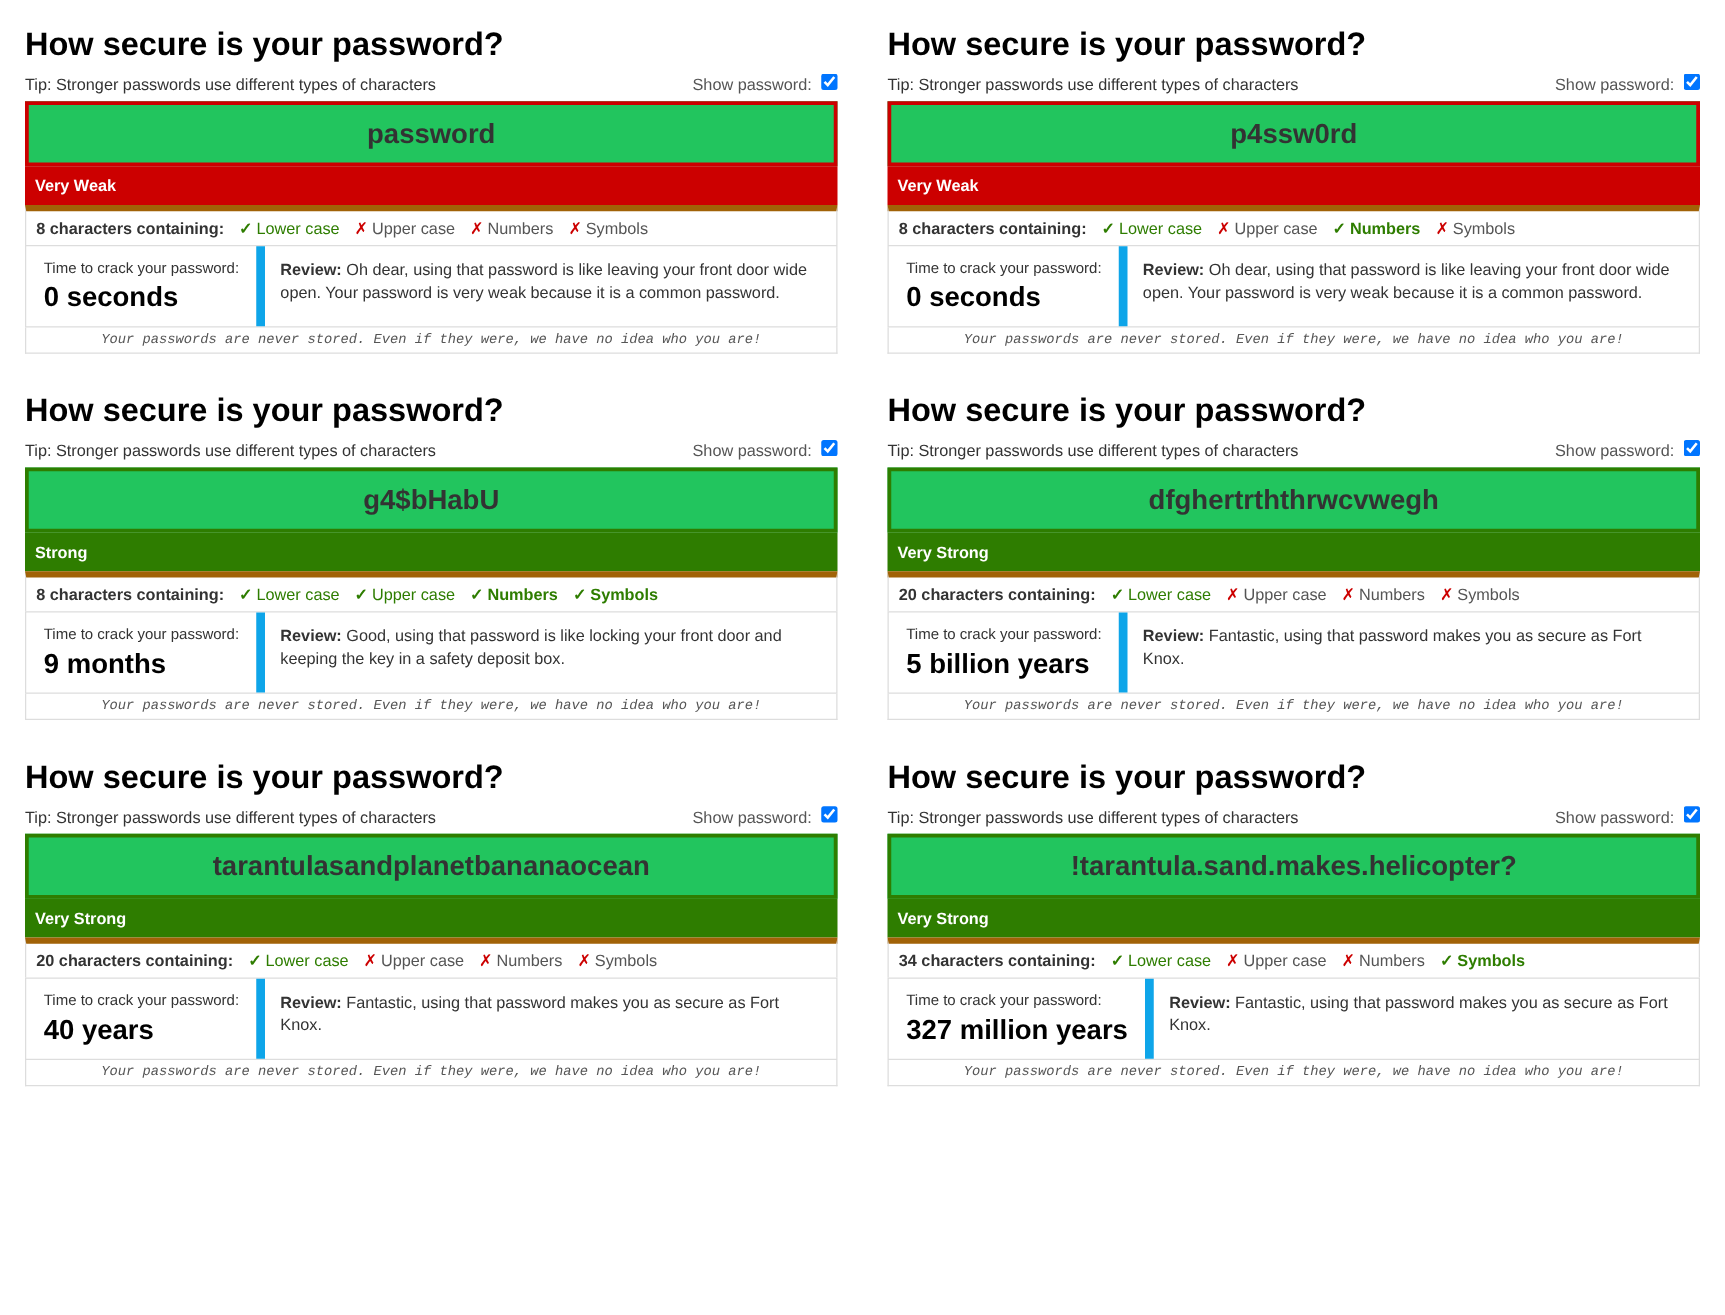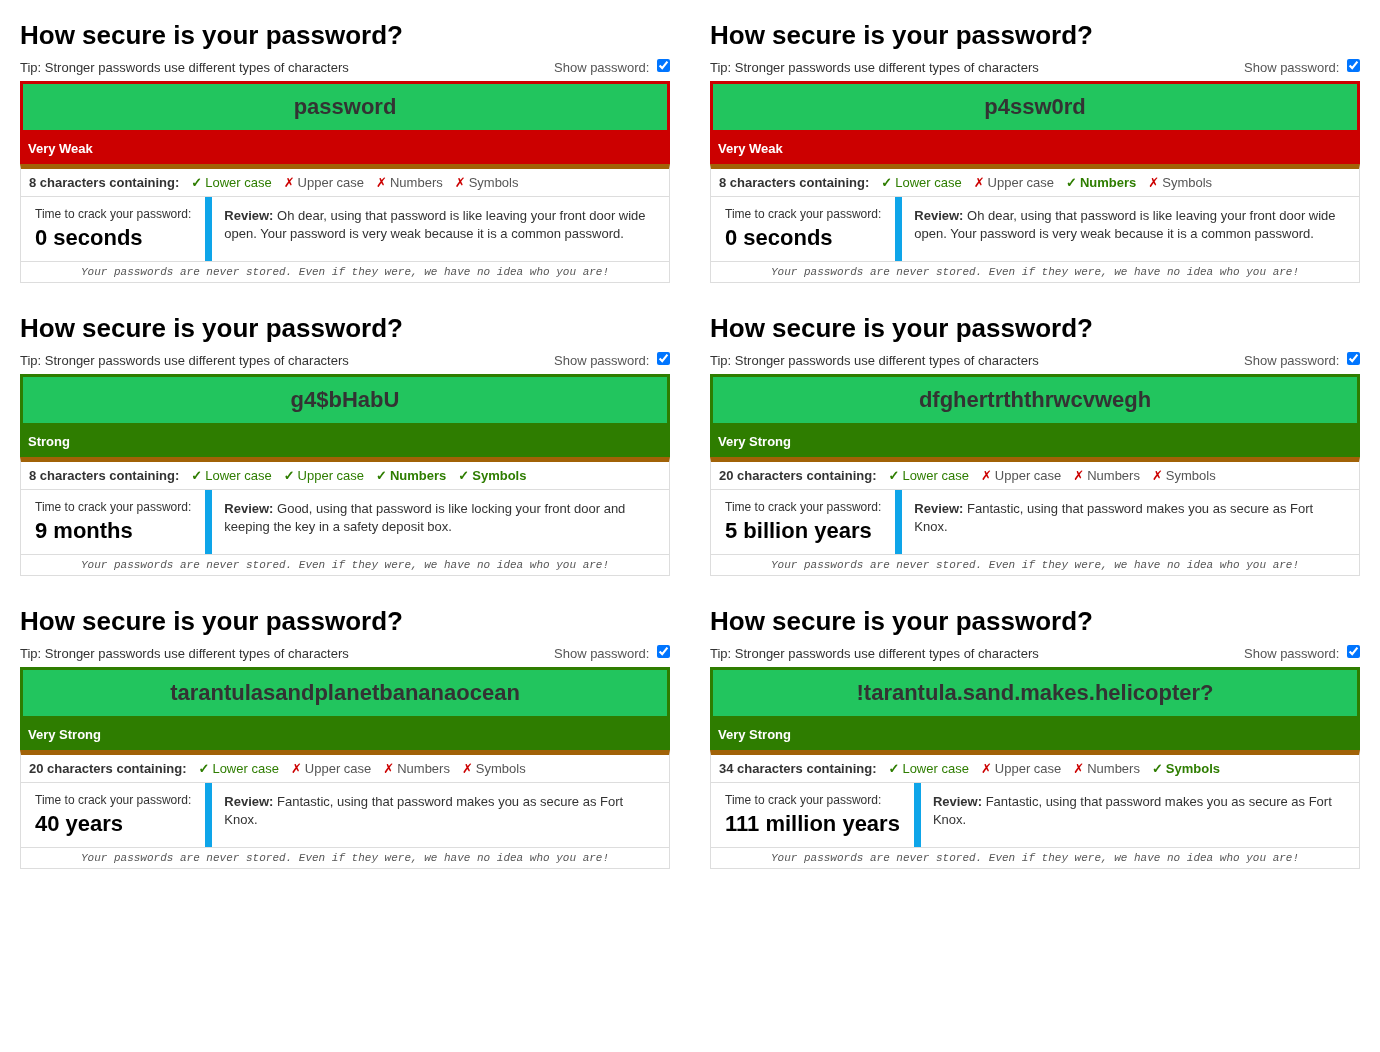--- a/index.html
+++ b/index.html
@@ -340,21 +340,21 @@
         <span class="char-name inactive">Numbers</span>
       </span>
       <span class="char-item">
         <span class="check">✓</span>
         <span class="char-name symbols-active">Symbols</span>
       </span>
     </div>
     <div class="detail-box">
       <div class="time-section">
         <div class="time-label">Time to crack your password:</div>
-        <div class="time-value">111 million years</div>
+        <div class="time-value">327 million years</div>
       </div>
       <div class="review-section">
         <strong>Review:</strong> Fantastic, using that password makes you as secure as Fort Knox.
       </div>
     </div>
     <div class="privacy-note">Your passwords are never stored. Even if they were, we have no idea who you are!</div>
   </div>
   </div>
 
 </body></html>

